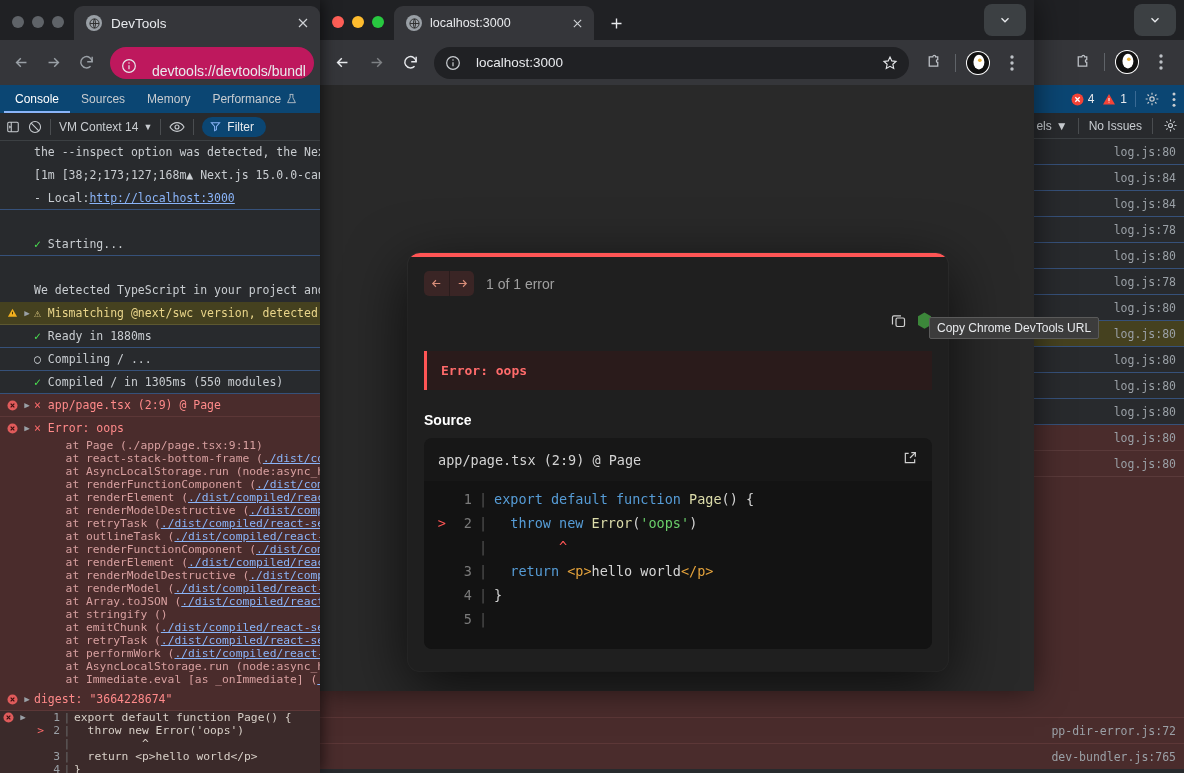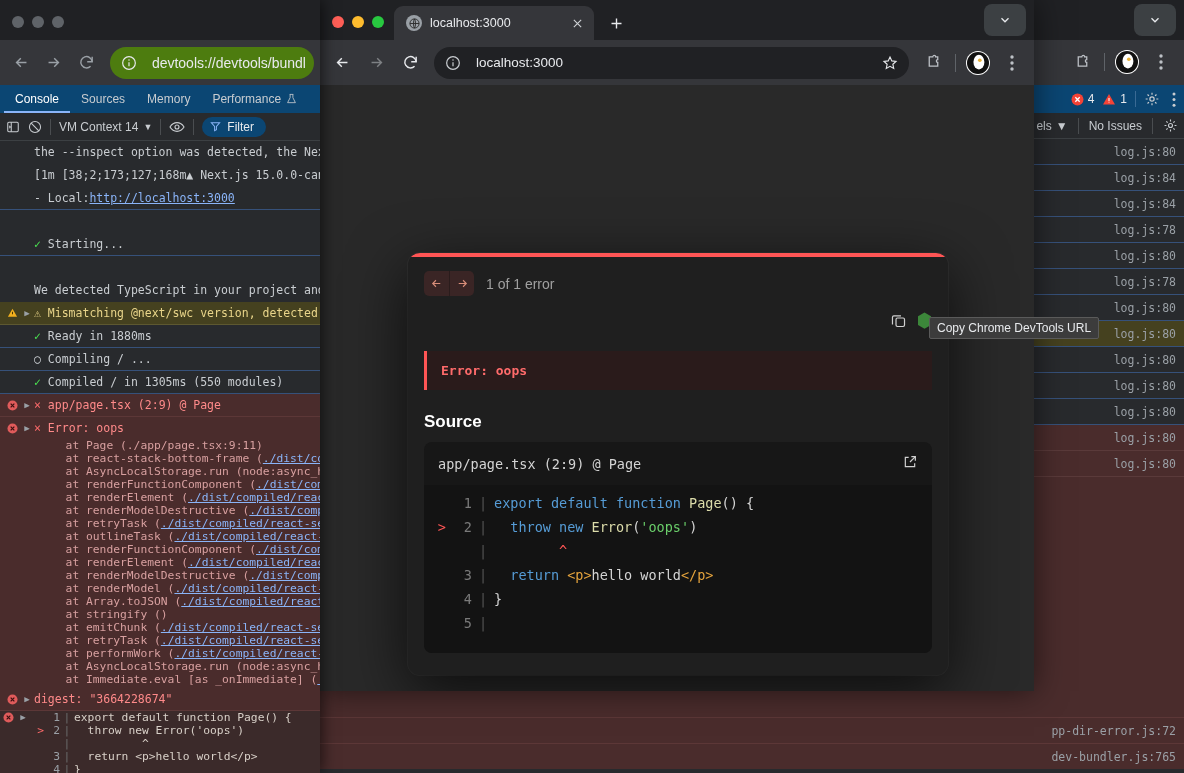--- a/index.html
+++ b/index.html
@@ -156,21 +156,21 @@
   .ov-title-actions{ margin-left:auto; display:flex; align-items:center; gap:10px; }
 
   .ov-errbox{
     margin:22px 16px 0 16px; background:#2a1b1b;
     border-left:3px solid #ff5555; padding:12px 14px;
   }
   .ov-errtext{
     color:#ff6b6b; font-family:"DejaVu Sans Mono", monospace;
     font-size:13px; font-weight:bold;
   }
-  .ov-section{ color:#fff; font-weight:bold; font-size:17px; padding:22px 16px 10px 16px; }
+  .ov-section{ color:#fff; font-weight:bold; font-size:14px; padding:22px 16px 10px 16px; }
 
   .ov-code{
     margin:0 16px 22px 16px; background:#171717; border-radius:8px; overflow:hidden;
   }
   .ov-code-head{
     display:flex; align-items:center; padding:12px 14px;
     font-family:"DejaVu Sans Mono", monospace; font-size:13.5px; color:#d4d4d4;
   }
   .ov-code-head .ext{ margin-left:auto; }
   .ov-code-body{
@@ -200,22 +200,22 @@
   }
   .ldt-tabstrip{ height:40px; background:#202124; display:flex; align-items:flex-end; }
   .ldt-tab{
     height:34px; width:255px; background:#35363a; border-radius:9px 9px 0 0;
     display:flex; align-items:center; padding:0 8px 0 12px; gap:9px; margin-left:0;
   }
   .ldt-toolbar{
     height:45px; background:#35363a; display:flex; align-items:center; padding:0 6px; gap:2px;
   }
   .ldt-omni{
-    flex:1; height:32px; background:#4d7c0f; border-radius:16px;
-    display:flex; align-items:center; padding:0 8px 0 6px; gap:10px; margin-left:6px;
+    flex:1; height:32px; background:#be185d; border-radius:16px;
+    display:flex; align-items:flex-end; padding:0 8px 0 6px; gap:10px; margin-left:6px;
   }
   .ldt-panel-tabs{
     height:28px; background:#0b4673; display:flex; align-items:stretch; padding-left:4px;
     font-size:12px;
   }
   .ptab{
     display:flex;align-items:center; padding:0 11px; color:#c8ccd0; gap:5px;
   }
   .ptab.active{ color:#fff; box-shadow: inset 0 -2px 0 #8ab4f8; }
   .ldt-console-toolbar{
@@ -542,20 +542,34 @@
 
   <div class="tooltip" style="left:929px; top:270px;">Copy Chrome DevTools URL</div>
 
   <div class="ldt">
 
     <div class="ldt-tabstrip">
       <div class="traffic">
         <span class="tl" style="background:#5f6368"></span>
         <span class="tl" style="background:#5f6368"></span>
         <span class="tl" style="background:#5f6368"></span>
+      </div>
+      <div class="ldt-tab">
+        <span class="br-tab-fav">
+          <svg width="11" height="11" viewBox="0 0 24 24" fill="none" stroke="#2b2b2b" stroke-width="2">
+            <circle cx="12" cy="12" r="10"></circle>
+              <path d="M2 12h20M12 2c3 3.5 3 16.5 0 20M12 2c-3 3.5-3 16.5 0 20"></path>
+            </svg>
+        </span>
+        <span class="br-tab-title" style="font-size:13.5px">DevTools</span>
+        <span class="br-tab-close">
+          <svg width="12" height="12" viewBox="0 0 24 24" stroke="#cfd2d5" stroke-width="2.4">
+            <path d="M4 4l16 16M20 4L4 20"></path>
+            </svg>
+        </span>
       </div>
     </div>
 
     <div class="ldt-toolbar">
       <div class="nav-btn">
         <svg width="17" height="17" viewBox="0 0 24 24" fill="none" stroke="#9aa0a6" stroke-width="2">
             <path d="M19 12H5M11 6l-6 6 6 6"></path>
           </svg>
       </div>
       <div class="nav-btn">

